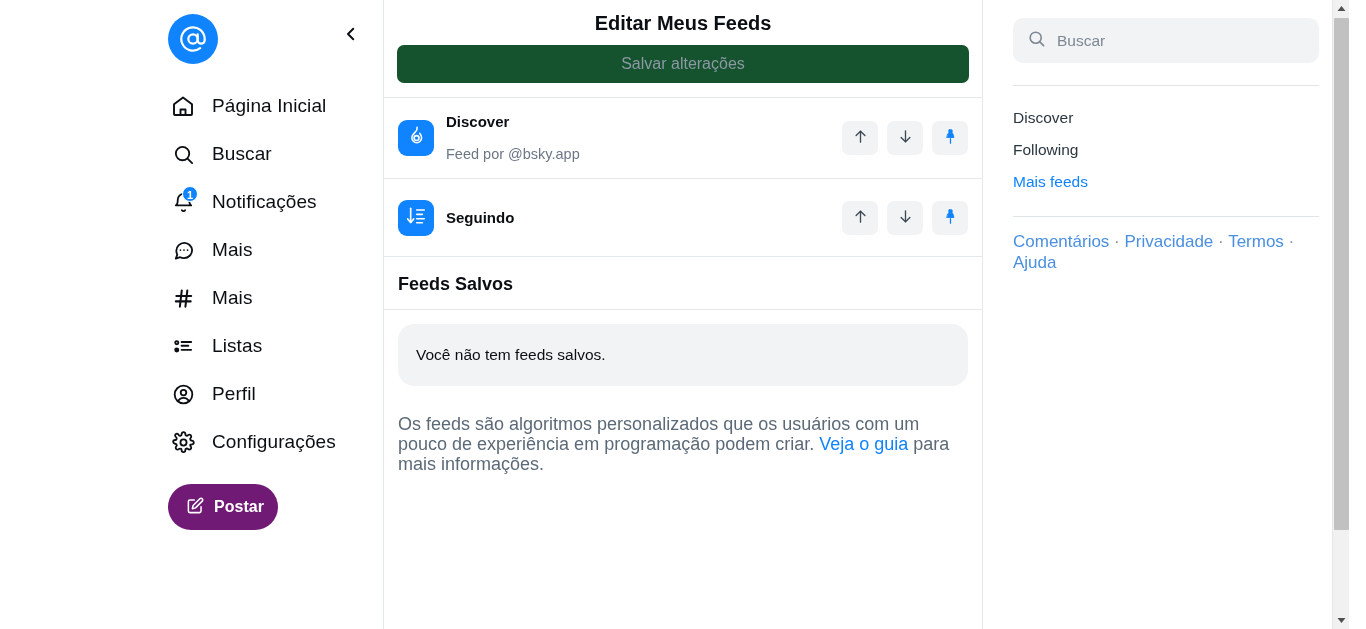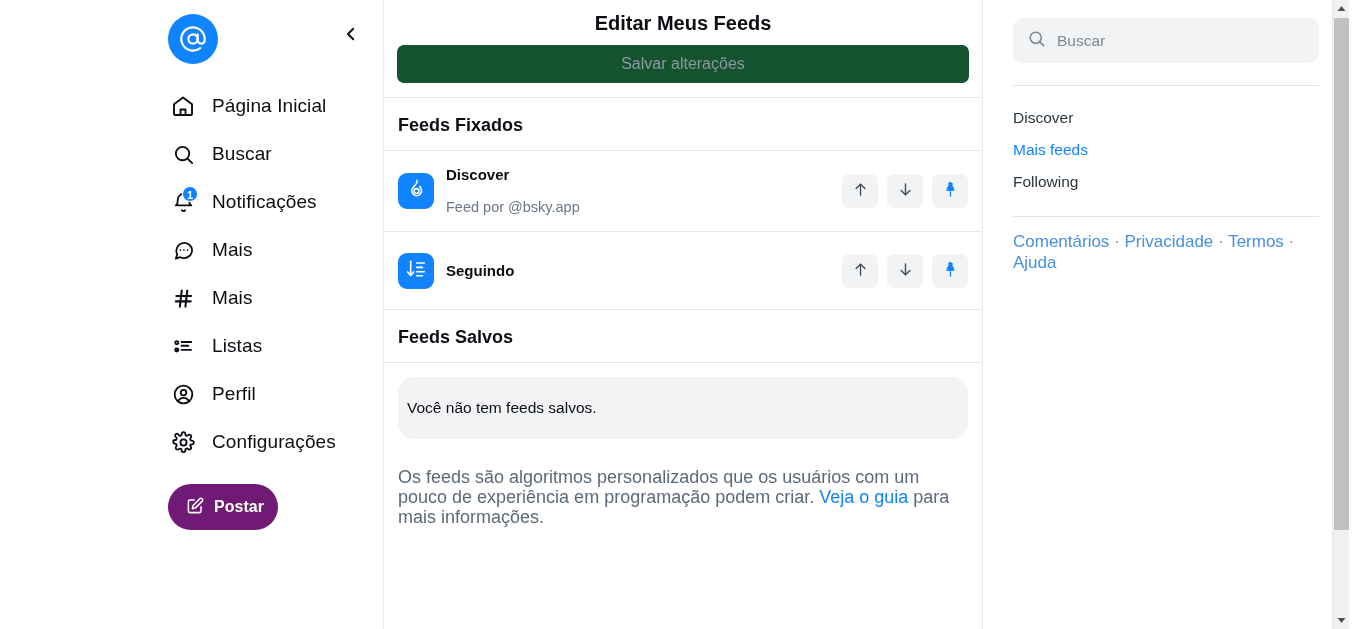--- a/index.html
+++ b/index.html
@@ -227,21 +227,21 @@
     display: flex;
     align-items: center;
     justify-content: center;
     cursor: pointer;
   }
 
   .empty-wrap { padding: 14px; }
   .empty-box {
     background: #f1f3f5;
     border-radius: 16px;
-    padding: 21px 9px;
+    padding: 21px 18px;
   }
   .empty-box .msg {
     font-size: 15.5px;
     color: #0b0f14;
     line-height: 20px;
   }
   .feeds-note {
     padding: 14px 14px 0 14px;
     font-size: 18px;
     line-height: 20px;
@@ -460,23 +460,20 @@
     </div>
   </nav>
 
   <main class="main">
 
     <div class="main-header">
       <h1 class="page-title">Editar Meus Feeds</h1>
       <button class="save-btn">Salvar alterações</button>
     </div>
 
-    <div class="section-head">
-      <span class="t">Feeds Fixados</span>
-    </div>
 
     <div class="feed-row">
       <div class="feed-avatar">
         <span>
           <svg width="22" height="22" viewBox="0 0 24 24" fill="none" stroke="#ffffff" stroke-width="1.7" stroke-linecap="round" stroke-linejoin="round">
             <path d="M13.2 2.6c.6 3-1.2 4.4-2.6 5.7C9 9.8 7.5 11.3 7.5 14a5.3 5.3 0 1 0 10.6 0c0-2.1-.9-3.6-2-5"></path>
             <circle cx="12.6" cy="14.3" r="2.7"></circle>
           </svg>
         </span>
       </div>
@@ -581,22 +578,22 @@
             <circle cx="11" cy="11" r="7"></circle>
             <line x1="16.2" y1="16.2" x2="21" y2="21"></line>
           </svg>
       </span>
       <span class="ph">Buscar</span>
     </div>
 
     <div class="rb-divider"></div>
 
     <a class="rb-link">Discover</a>
+    <a class="rb-link">Following</a>
     <a class="rb-link accent">Mais feeds</a>
-    <a class="rb-link">Following</a>
 
     <div class="rb-divider2"></div>
 
     <div class="footer-links">
       <a>Comentários</a><span class="sep"> · </span><a>Privacidade</a><span class="sep"> · </span><a>Termos</a><span class="sep"> · </span><a>Ajuda</a>
     </div>
   </aside>
 
   <div class="scrollbar">
     <div class="sb-arrow up">

